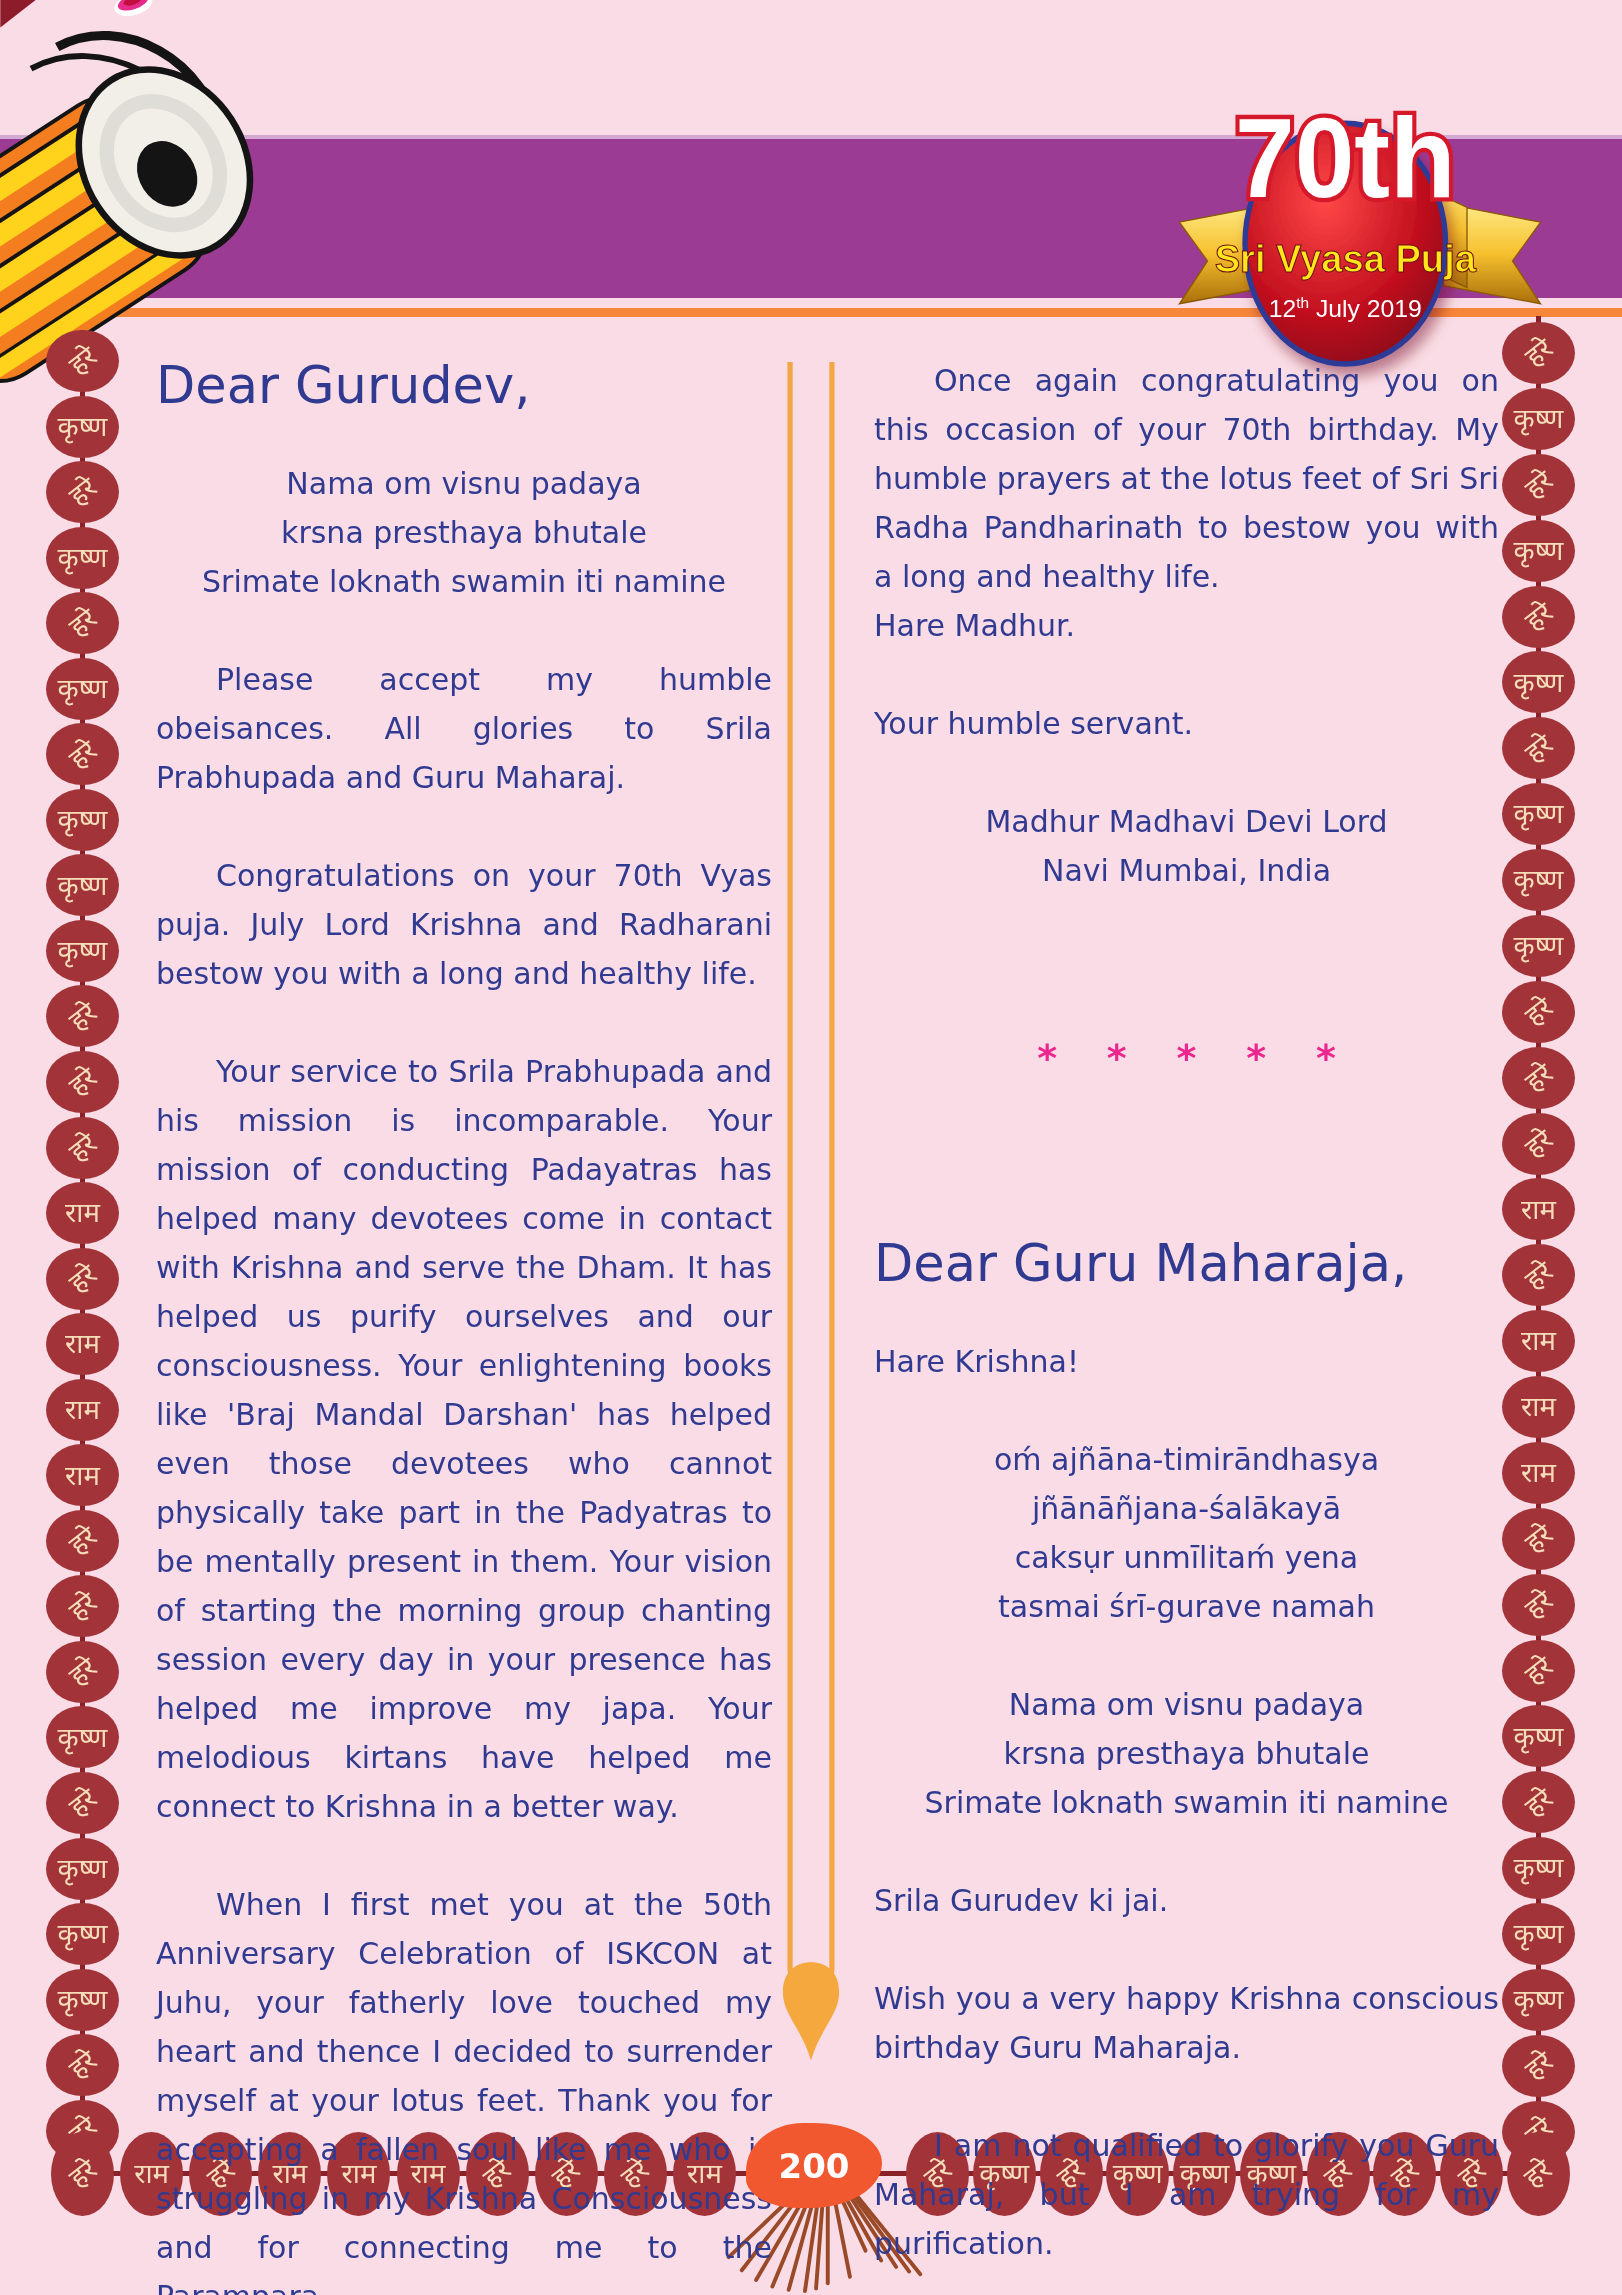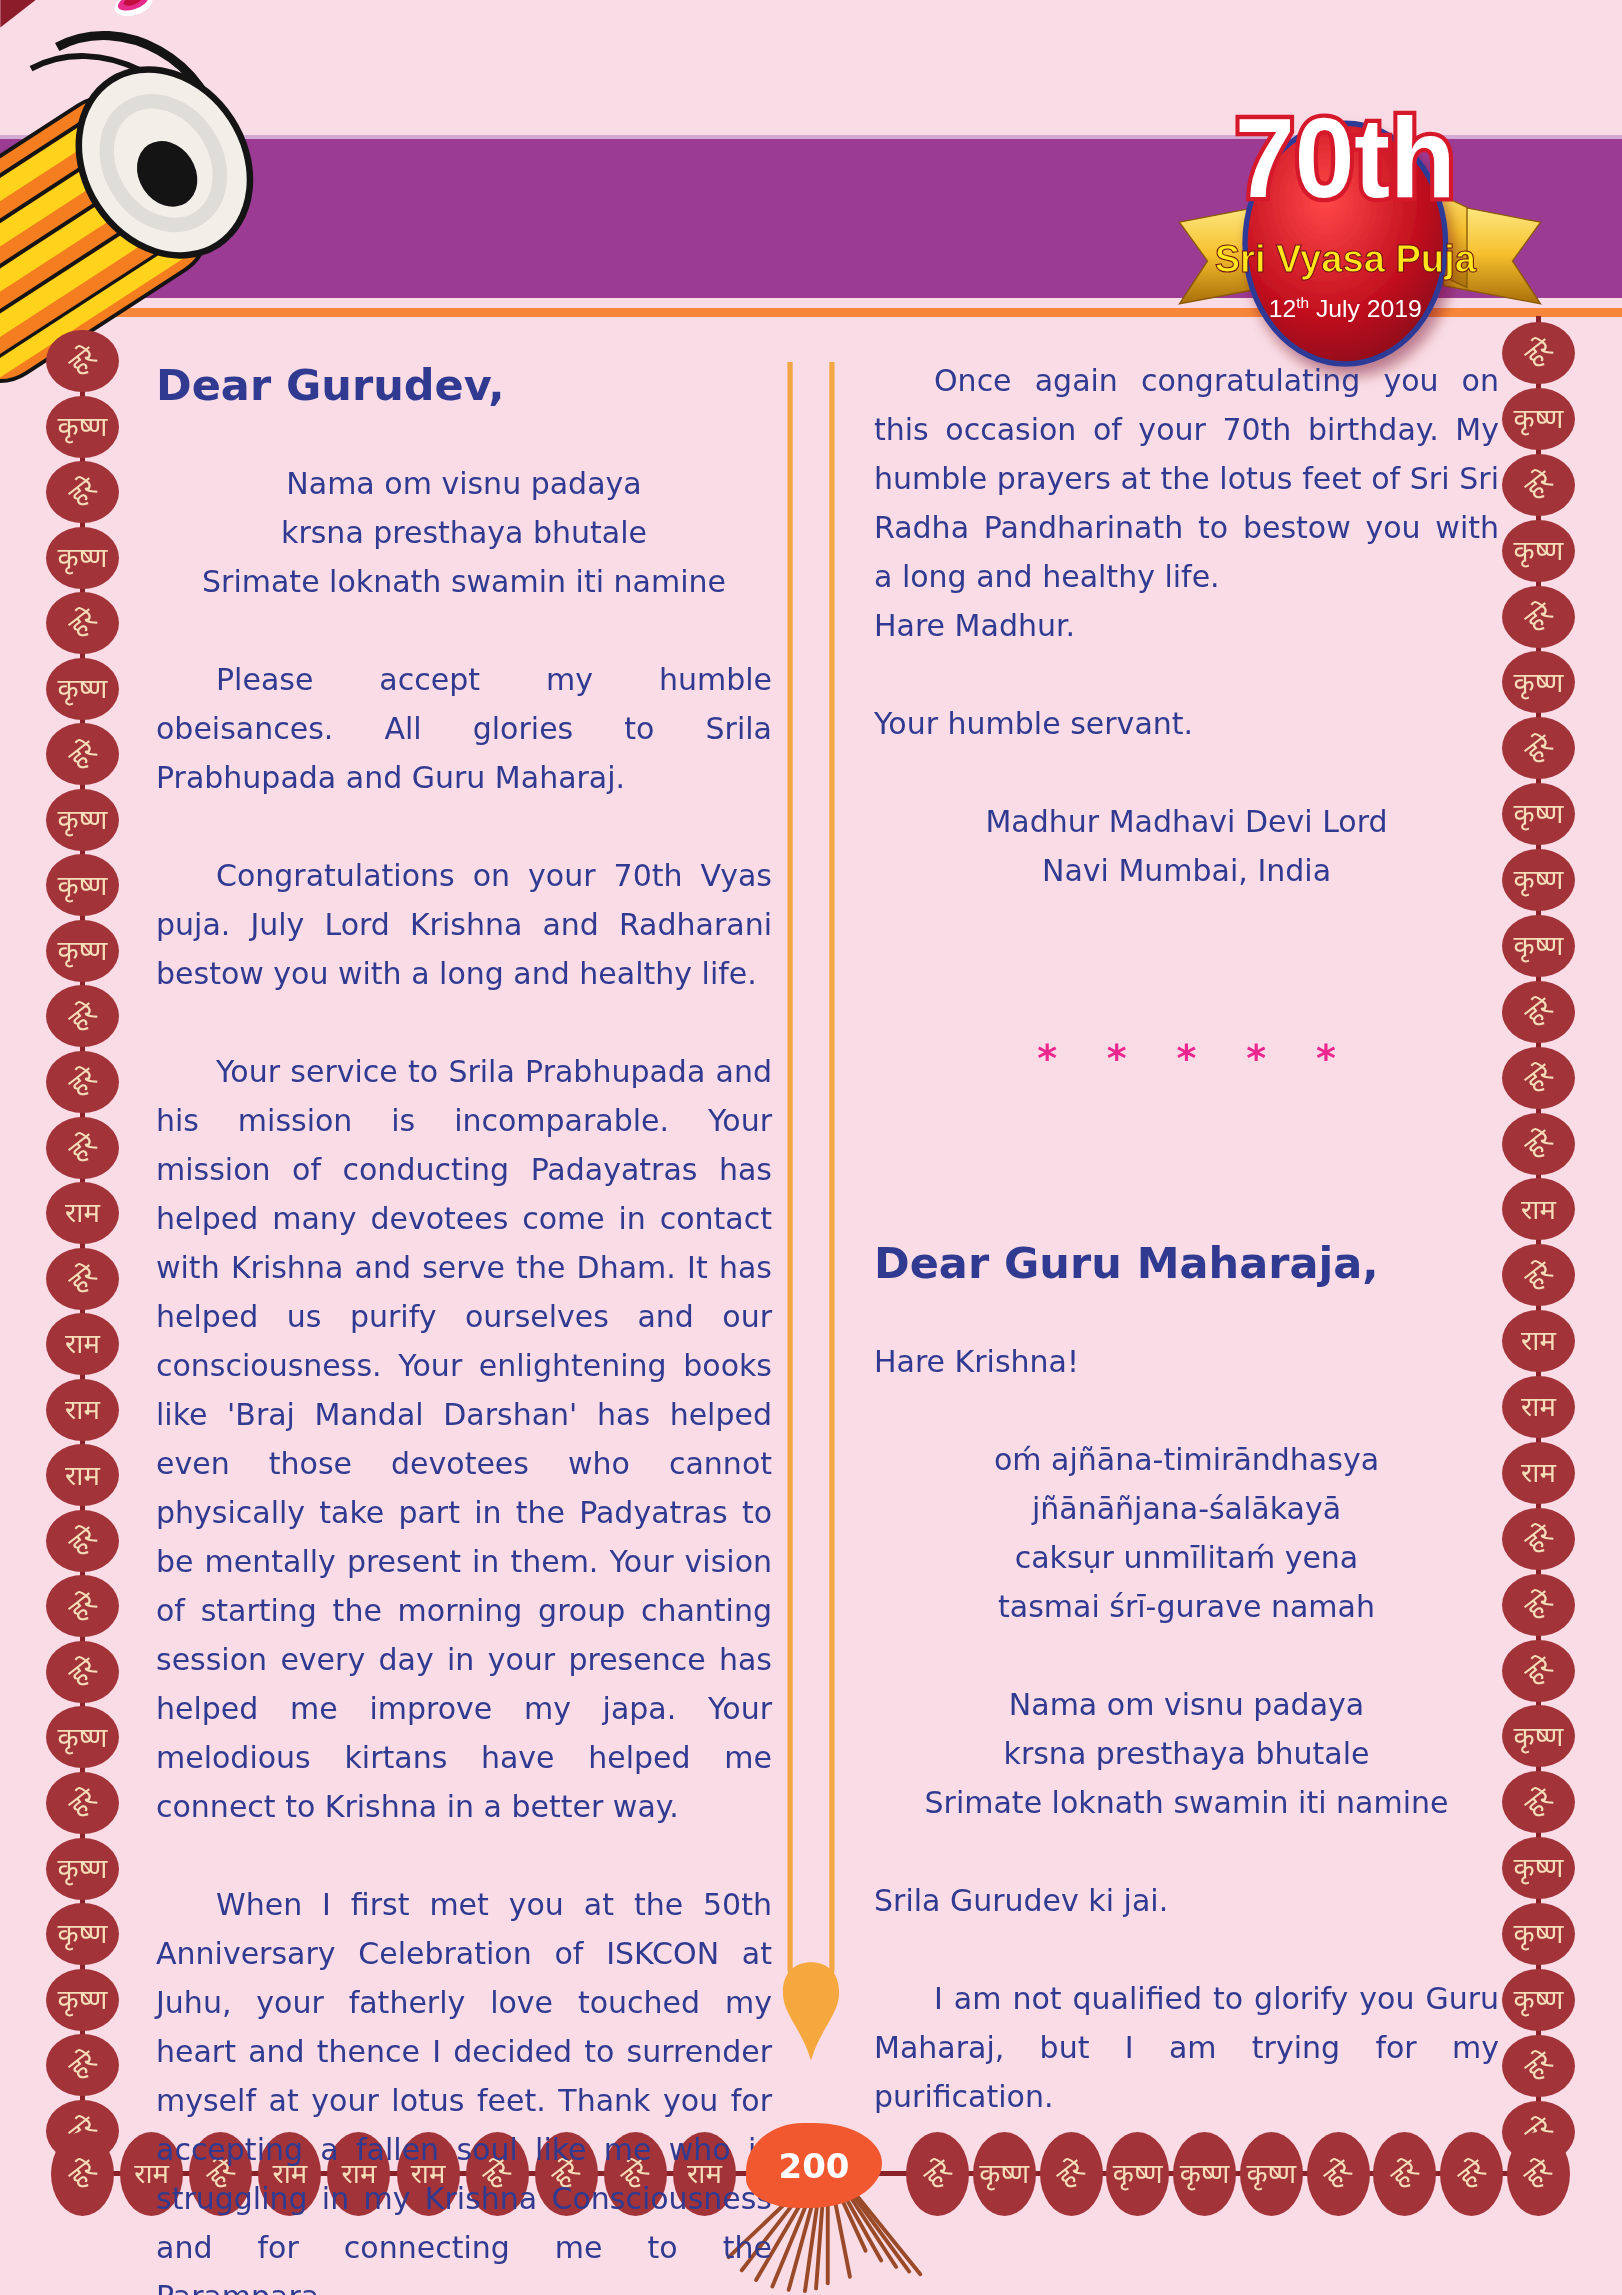--- a/index.html
+++ b/index.html
@@ -49,21 +49,21 @@
   .col{color:#303a90;font-size:30px;line-height:49px;}
   .col-left{left:156px;top:361px;width:616px;}
   .col-right{left:874px;top:356px;width:625px;}
   .col p{margin:49px 0 0 0;text-align:justify;}
   .col p:first-child{margin-top:0;}
   .col p.verse{white-space:pre-line;text-align:center;}
   .col p.indent{text-indent:60px;}
   .col p.tight{margin-top:0;}
   .col p.stars{margin:139px 0 156px 0;text-align:center;color:#ec268f;
     font-weight:700;font-size:38px;letter-spacing:18.3px;text-indent:18.3px;}
-  .dropcap{font-size:43px;font-weight:700;}
+  .dropcap{font-size:51px;font-weight:400;}
 </style>
 </head>
 <body>
 
 <div class="abs band-edge"></div>
 <div class="abs band"></div>
 <div class="abs orange-bar"></div>
 
 <svg class="abs" style="left:-5.2px;top:0;width:242px;height:317px;overflow:visible" viewBox="0 0 370 485">
   <path d="M8,0 L62,0 L8,42 Z" fill="#8c1c2a"></path>
@@ -410,15 +410,16 @@
     <p class="dropcap"><span class="dropcap">D</span>ear Guru Maharaja,</p>
     <p class="plain">Hare Krishna!</p>
     <p class="verse">oḿ ajñāna-timirāndhasya
 jñānāñjana-śalākayā
 caksụr unmīlitaḿ yena
 tasmai śrī-gurave namah</p>
     <p class="verse">Nama om visnu padaya
 krsna presthaya bhutale
 Srimate loknath swamin iti namine</p>
     <p class="plain">Srila Gurudev ki jai.</p>
+    <p class="plain">Wish you a very happy Krishna conscious birthday Guru Maharaja.</p>
     <p class="indent">I am not qualified to glorify you Guru Maharaj, but I am trying for my purification.</p>
   </div>
 
 
 </body></html>

